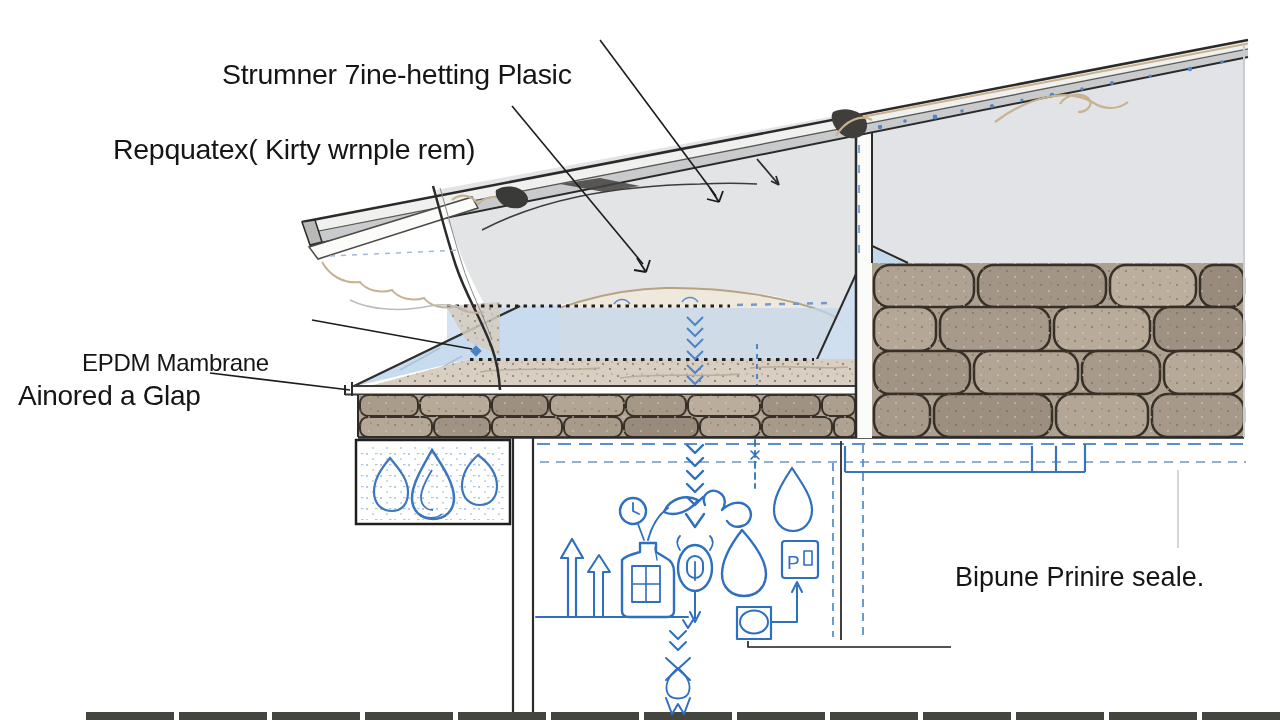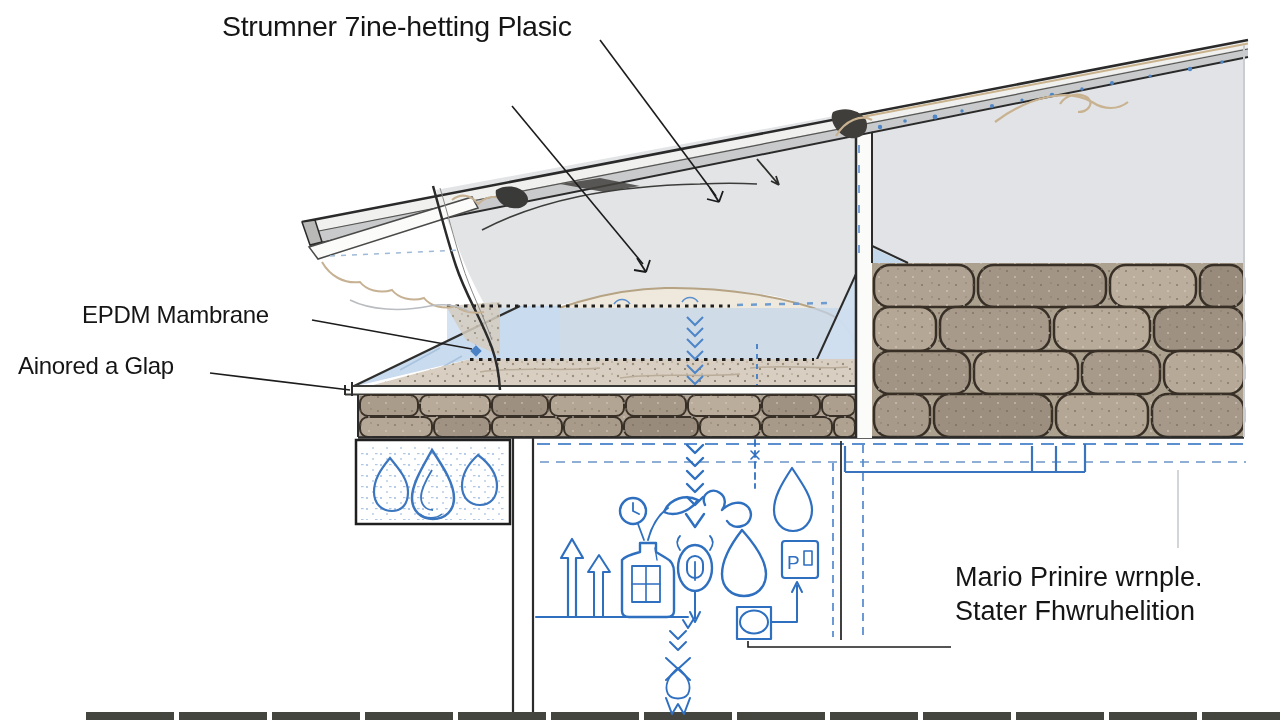--- a/index.html
+++ b/index.html
@@ -1,22 +1,22 @@
 <!DOCTYPE html>
 <html><head>
 <meta charset="utf-8">
 <style>
   html,body{margin:0;padding:0;background:#ffffff;}
   #canvas{position:relative;width:1280px;height:720px;background:#ffffff;overflow:hidden;
           font-family:"Liberation Sans",sans-serif;}
-  .lbl{position:absolute;color:#151515;white-space:nowrap;letter-spacing:-0.3px;}
+  .lbl{position:absolute;color:#151515;white-space:nowrap;letter-spacing:-0.3px;margin-top:48px;}
   #lbl-flashing{left:222px;top:10px;font-size:28.5px;}
   #lbl-underlayment{left:113px;top:85px;font-size:28.5px;}
   #lbl-membrane{left:82px;top:301px;font-size:24px;}
-  #lbl-gap{left:18px;top:352px;font-size:24px;}
+  #lbl-gap{left:18px;top:332px;font-size:28px;}
   #note-block{position:absolute;left:955px;top:560px;font-size:27px;line-height:34px;color:#151515;}
   svg{position:absolute;left:0;top:0;}
 </style>
 </head>
 <body>
 
 <div id="canvas">
 
 <svg width="1280" height="720" viewBox="0 0 1280 720">
   <defs>
@@ -299,19 +299,19 @@
     <path d="M512,106 L643,264"></path>
     <path d="M637,258 L646,272 M646,272 L634,270 M646,272 L650,260" stroke-width="1.8"></path>
     <path d="M312,320 L472,349"></path>
     <rect x="472" y="347" width="8" height="8" transform="rotate(45 476 351)" fill="#4a80c4" stroke="none"></rect>
     <path d="M210,373 L350,390"></path>
     <path d="M748,641 L748,647 L951,647"></path>
   </g>
 </svg>
 
   <div class="lbl" id="lbl-flashing">Strumner 7ine-hetting Plasic</div>
+  <div class="lbl" id="lbl-underlayment">Repquatex( Kirty wrnple rem)</div>
   <div class="lbl" id="lbl-membrane">EPDM Mambrane</div>
   <div class="lbl" id="lbl-gap">Ainored a Glap</div>
   <div id="note-block">
-    <div>Mario Prinire wrnple.</div>
-    <div>Stater Fhwruhelition</div>
+    <div>Bipune Prinire seale.</div>
   </div>
 </div>
 
 </body></html>

